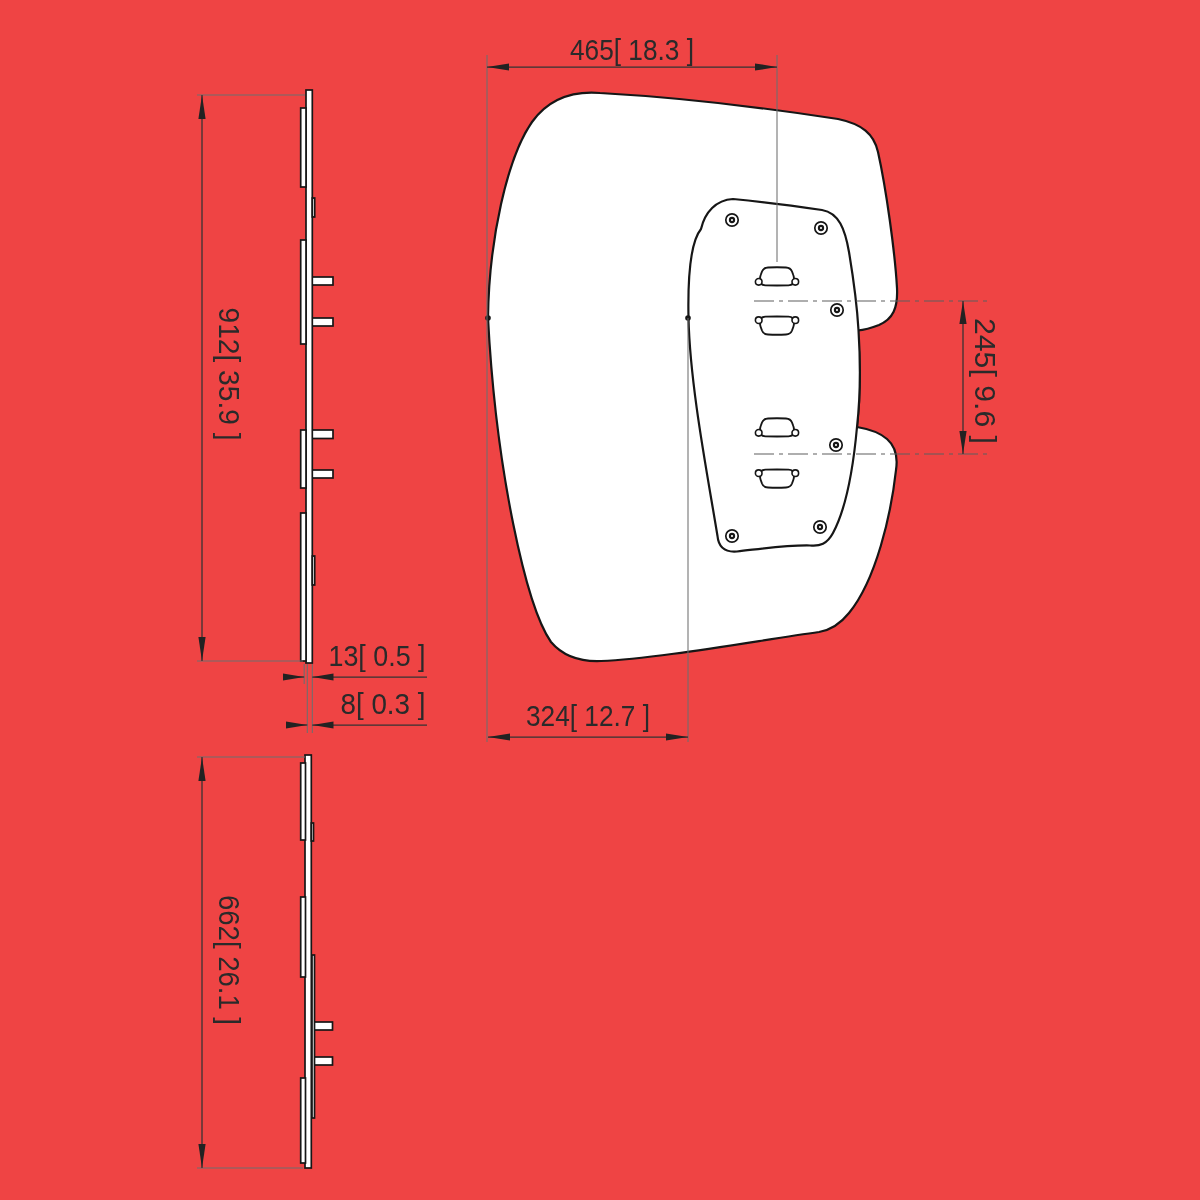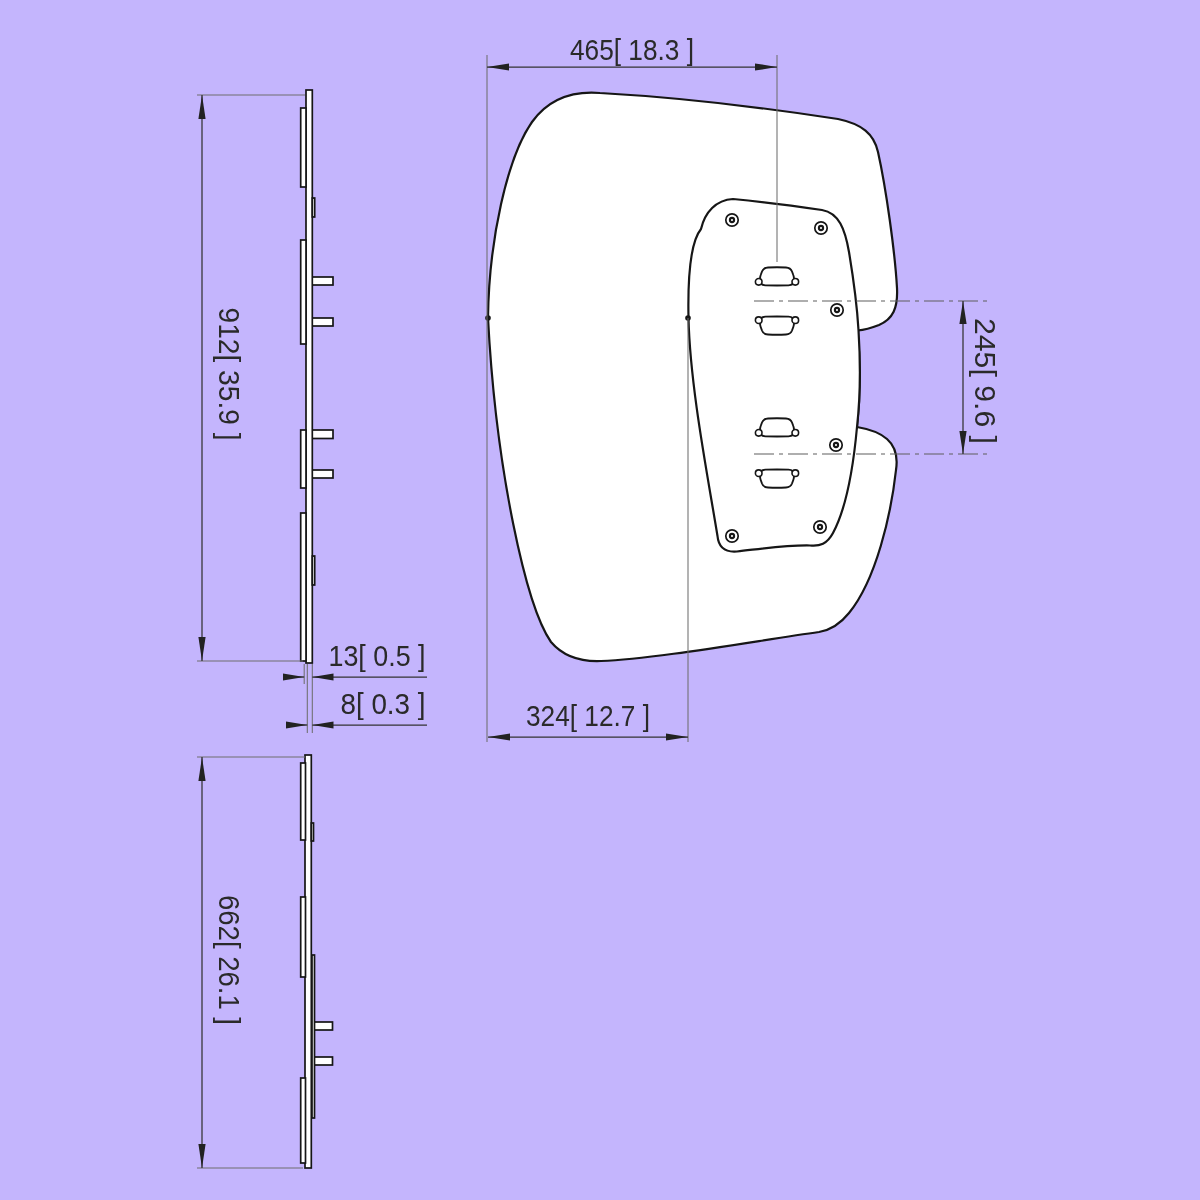--- a/index.html
+++ b/index.html
@@ -1,20 +1,20 @@
 <!DOCTYPE html>
 <html><head>
 <meta charset="utf-8">
 <style>
   html, body { margin: 0; padding: 0; background: #ffffff; }
   .canvas {
     position: relative;
     width: 1200px;
     height: 1200px;
-    background: #c4b5fd;
+    background: #ef4444;
     overflow: hidden;
   }
   svg { display: block; }
   text {
     font-family: "Liberation Sans", sans-serif;
     font-size: 30px;
     fill: #2a2a2a;
   }
   .obj  { fill: #ffffff; stroke: #161616; stroke-width: 2.2; stroke-linejoin: round; stroke-linecap: round; }
   .obj-thin { fill: #ffffff; stroke: #161616; stroke-width: 1.7; stroke-linejoin: miter; }

